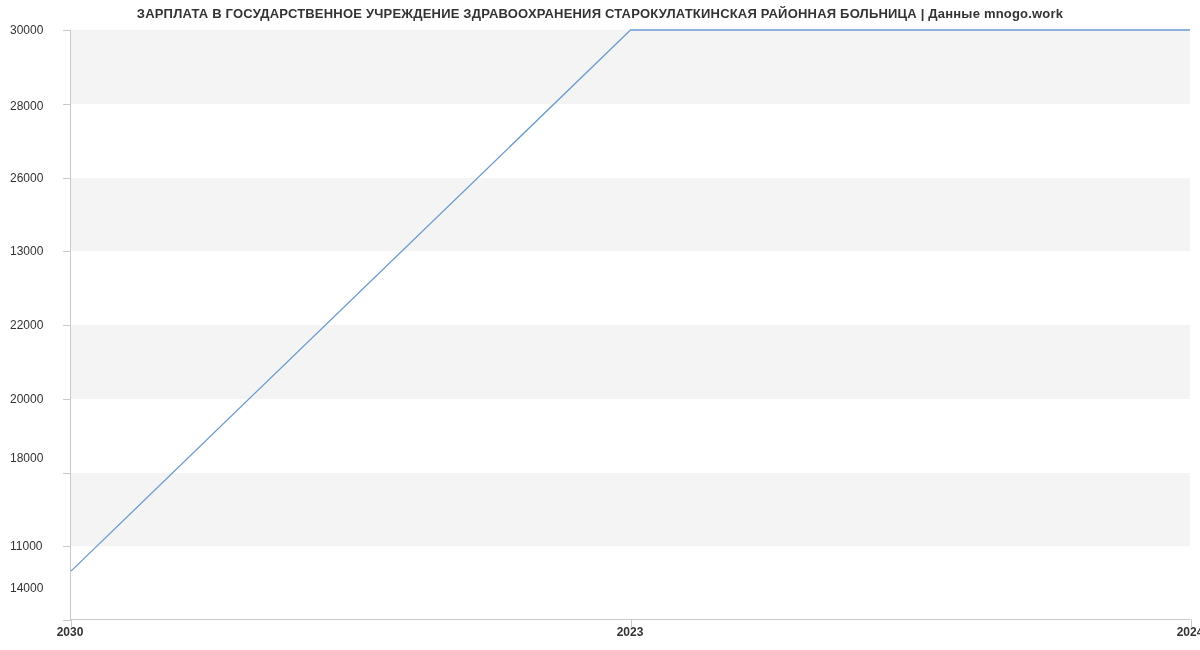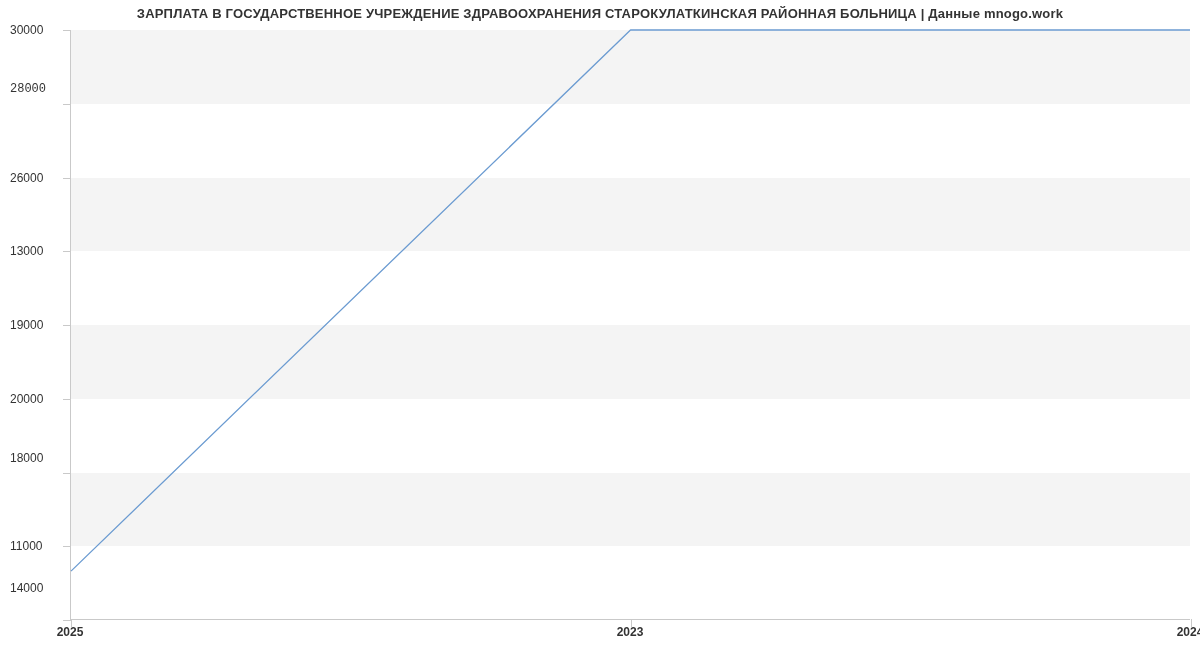--- a/index.html
+++ b/index.html
@@ -114,21 +114,21 @@
       <div class="y-tick" style="top: 73.75px;"></div>
       <div class="y-tick" style="top: 0px;"></div>
       <div class="x-tick" style="left: 0px;"></div>
       <div class="x-tick" style="left: 560px;"></div>
       <div class="x-tick" style="left: 1120px;"></div>
     </div>
 <div class="y-label" style="top: 588px;">14000</div>
     <div class="y-label" style="top: 546.25px;">11000</div>
     <div class="y-label" style="top: 458px;">18000</div>
     <div class="y-label" style="top: 398.75px;">20000</div>
-    <div class="y-label" style="top: 325px;">19000</div>
+    <div class="y-label" style="top: 325px;">22000</div>
     <div class="y-label" style="top: 251.25px;">13000</div>
     <div class="y-label" style="top: 177.5px;">26000</div>
-    <div class="y-label" style="top: 89px; font-family: Liberation Mono, monospace;">28000</div>
+    <div class="y-label" style="top: 106px;">28000</div>
     <div class="y-label" style="top: 30px;">30000</div>
-    <div class="x-label" style="left: 70px;">2025</div>
+    <div class="x-label" style="left: 70px;">2030</div>
     <div class="x-label" style="left: 630px; text-align: center;">2023</div>
     <div class="x-label" style="left: 1190px;">2024</div>
   </div>
 
 </body></html>

